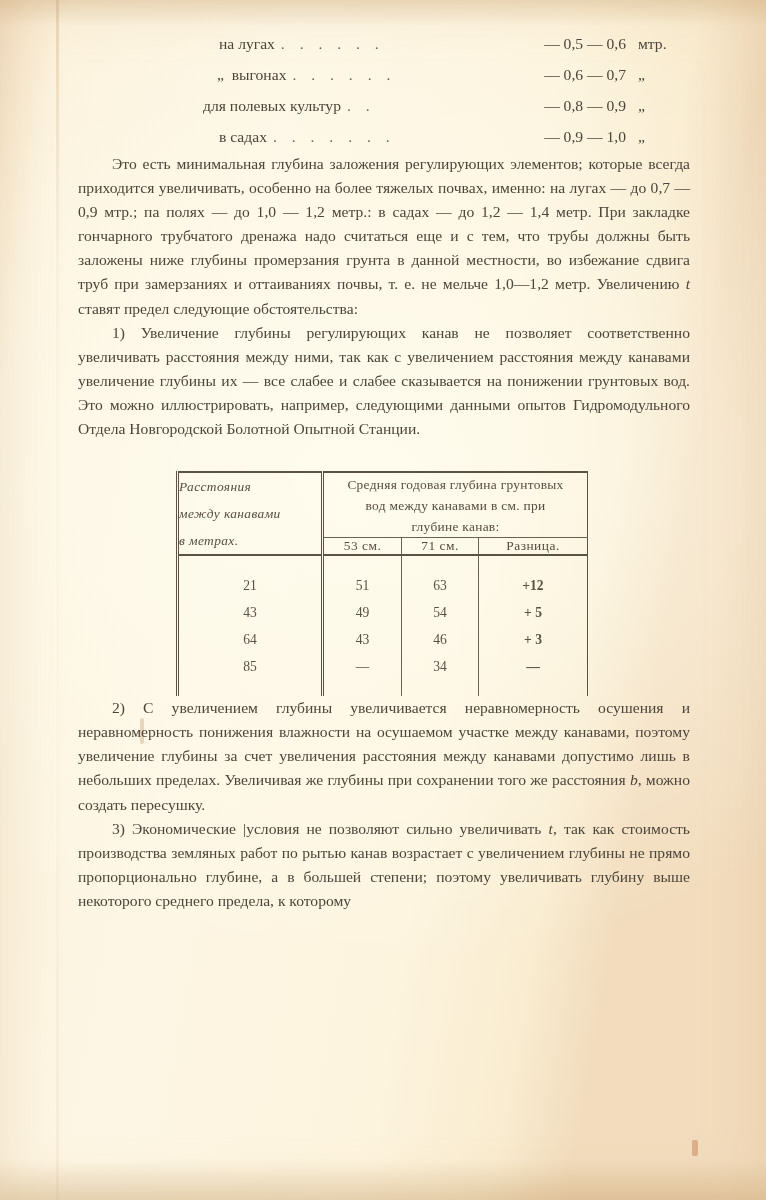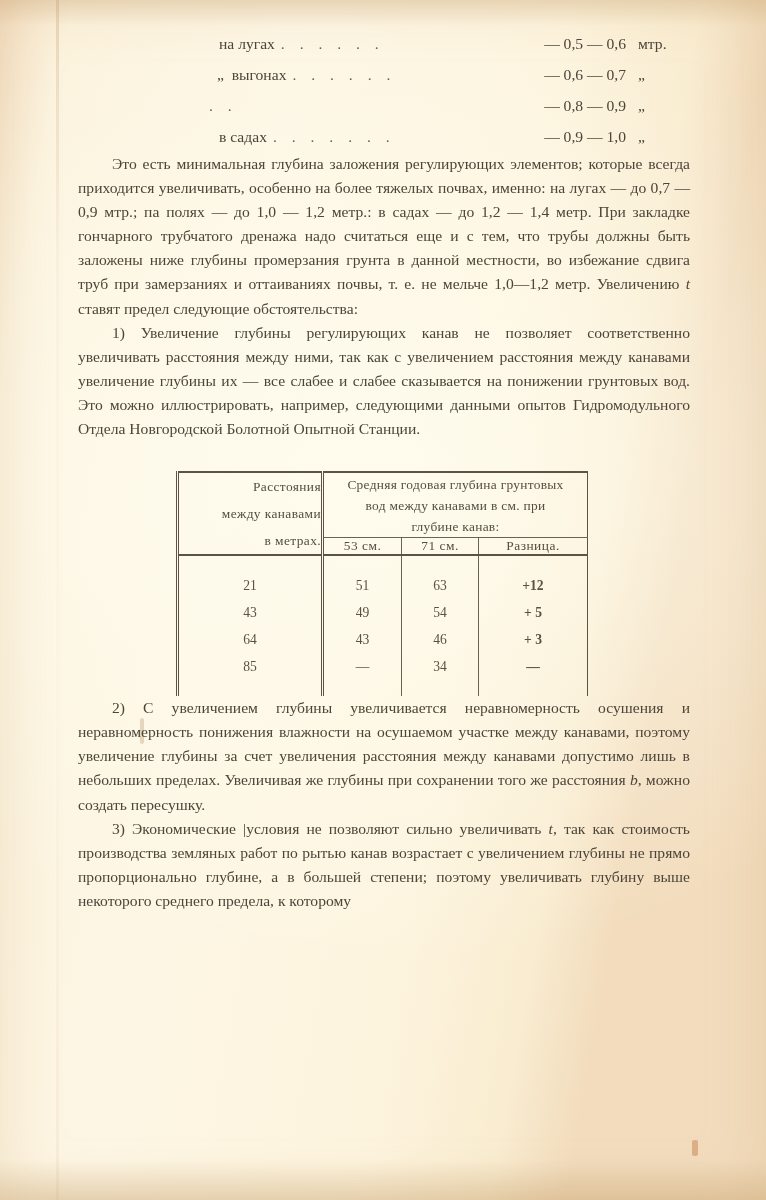--- a/index.html
+++ b/index.html
@@ -138,27 +138,28 @@
   }
   table.data th, table.data td {
     padding: 0;
     font-weight: normal;
   }
   .thead-top {
     border-top: 2.4px solid #5c5344;
   }
   th.col-left {
     width: 142px;
-    text-align: right;
+    text-align: left;
     line-height: 27px;
     padding: 9px 6px 10px 6px;
     border-left: 3.5px double #5c5344;
     border-right: 3.5px double #5c5344;
     vertical-align: middle;
     letter-spacing: 0.4px;
+    font-style: italic;
   }
   th.col-span {
     text-align: center;
     line-height: 21px;
     padding: 8px 8px 7px 8px;
     border-right: 1.6px solid #5c5344;
     border-bottom: 1.4px solid #6a6persist;
     letter-spacing: 0.3px;
   }
   th.col-span { border-bottom: 1.4px solid #6a6254; }
@@ -211,20 +212,21 @@
         <span class="ml-value">— 0,5 — 0,6</span>
         <span class="ml-unit">мтр.</span>
       </li>
       <li>
         <span class="ml-label">„  выгонах</span>
         <span class="ml-dots">. . . . . . .</span>
         <span class="ml-value">— 0,6 — 0,7</span>
         <span class="ml-unit">„</span>
       </li>
       <li>
+        <span class="ml-label">для полевых культур</span>
         <span class="ml-dots">. .</span>
         <span class="ml-value">— 0,8 — 0,9</span>
         <span class="ml-unit">„</span>
       </li>
       <li>
         <span class="ml-label">в садах</span>
         <span class="ml-dots">. . . . . . . . .</span>
         <span class="ml-value">— 0,9 — 1,0</span>
         <span class="ml-unit">„</span>
       </li>

